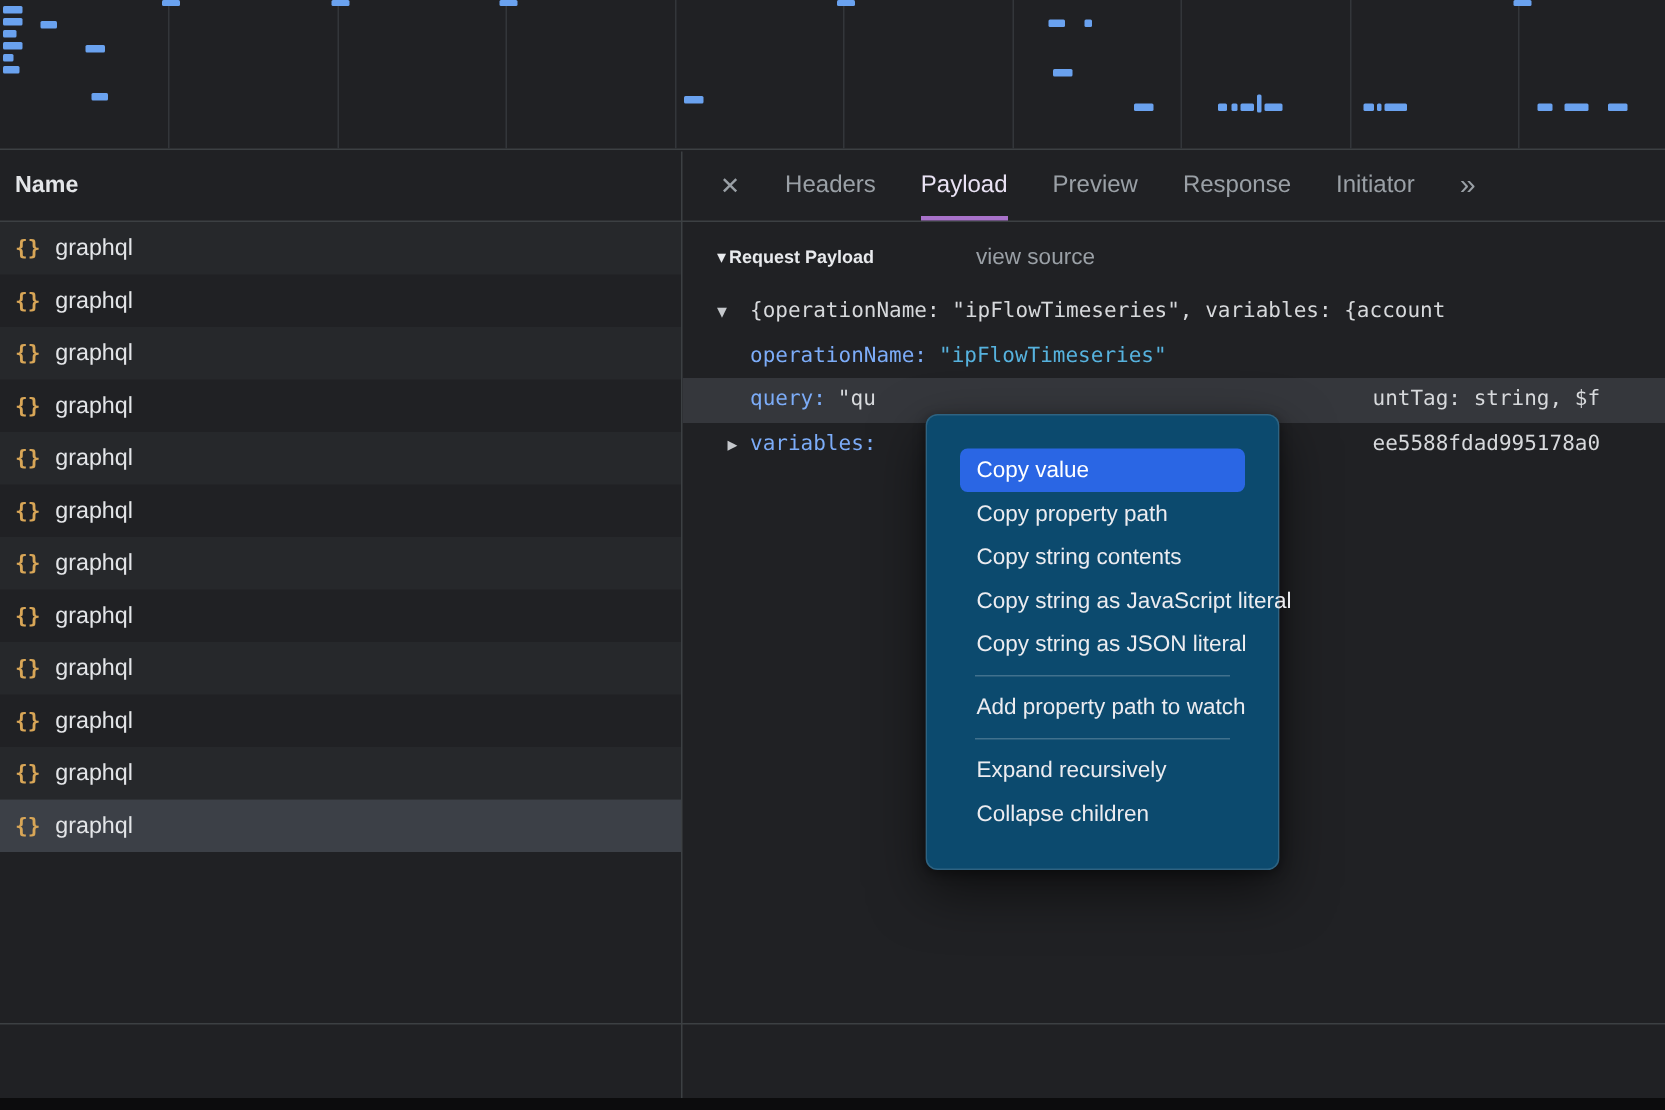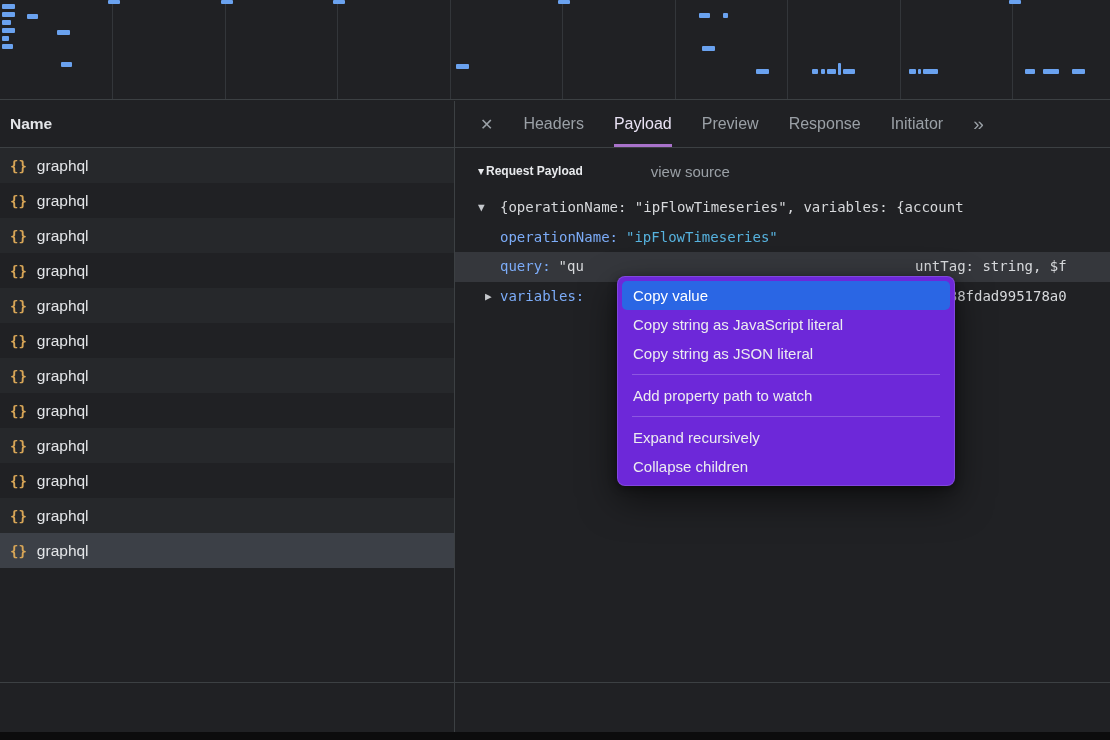--- a/index.html
+++ b/index.html
@@ -48,23 +48,23 @@
   .tl .tri2 { position:absolute; left:23px; top:0; color:#c5c8cc; font-size:11px; }
   .tl .tri3 { position:absolute; left:30px; top:0; color:#c5c8cc; font-size:11px; }
   .tl.hl { background:#35373c; }
   .key { color:#7cacf8; margin-right:8px; }
   .str { color:#56b2de; }
   .plain { color:#d7d9dc; }
   .frag { position:absolute; left:460px; top:0; color:#d7d9dc; }
 
   
   .menu {
-    position:absolute; left:617px; top:276px; width:338px;
-    background:#6d28d9; border:1px solid rgba(255,255,255,0.14);
-    border-radius:8px; padding:4px;
+    position:absolute; left:617px; top:276px; width:236px;
+    background:#0c4a6e; border:1px solid rgba(255,255,255,0.14);
+    border-radius:8px; padding:22px;
     box-shadow:0 14px 36px rgba(0,0,0,0.55), 0 2px 8px rgba(0,0,0,0.4);
     font-size:15px; color:#ececf0; z-index:20;
   }
   .menu-item { height:29px; line-height:29px; padding:0 11px; border-radius:5px; white-space:nowrap; cursor:default; }
   .menu-item.hl { background:#2a66e4; color:#ffffff; }
   .menu-sep { height:1px; background:rgba(255,255,255,0.22); margin:6px 10px; }
 
   
   .footer-line { position:absolute; left:0; right:0; top:682px; height:1px; background:#3c4043; }
   .bottom-bar { position:absolute; left:0; right:0; bottom:0; height:8px; background:#0c0c0d; }
@@ -207,20 +207,22 @@
       <div class="tl">
         <span class="tri3">▶</span>
         <span class="key">variables:</span>
         <span class="frag">ee5588fdad995178a0</span>
       </div>
     </div>
   </div>
 
   <div class="menu">
       <div class="menu-item hl">Copy value</div>
+      <div class="menu-item">Copy property path</div>
+      <div class="menu-item">Copy string contents</div>
       <div class="menu-item">Copy string as JavaScript literal</div>
       <div class="menu-item">Copy string as JSON literal</div>
       <div class="menu-sep"></div>
       <div class="menu-item">Add property path to watch</div>
       <div class="menu-sep"></div>
       <div class="menu-item">Expand recursively</div>
       <div class="menu-item">Collapse children</div>
     </div>
 
   <div class="footer-line"></div>

